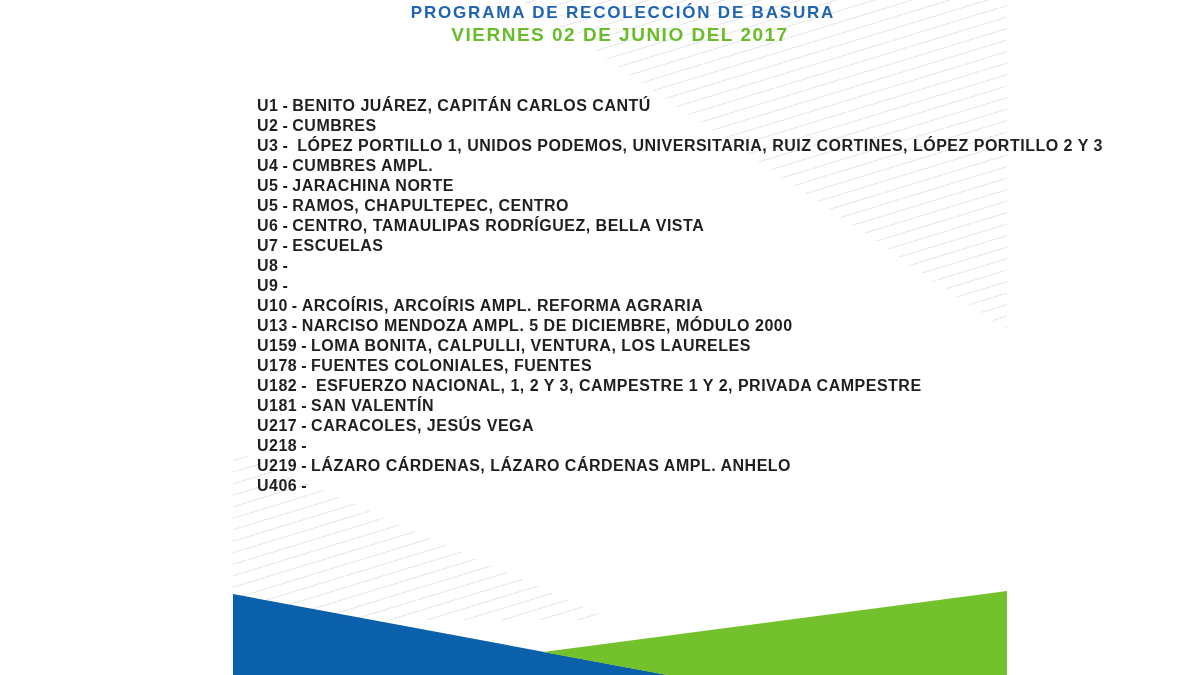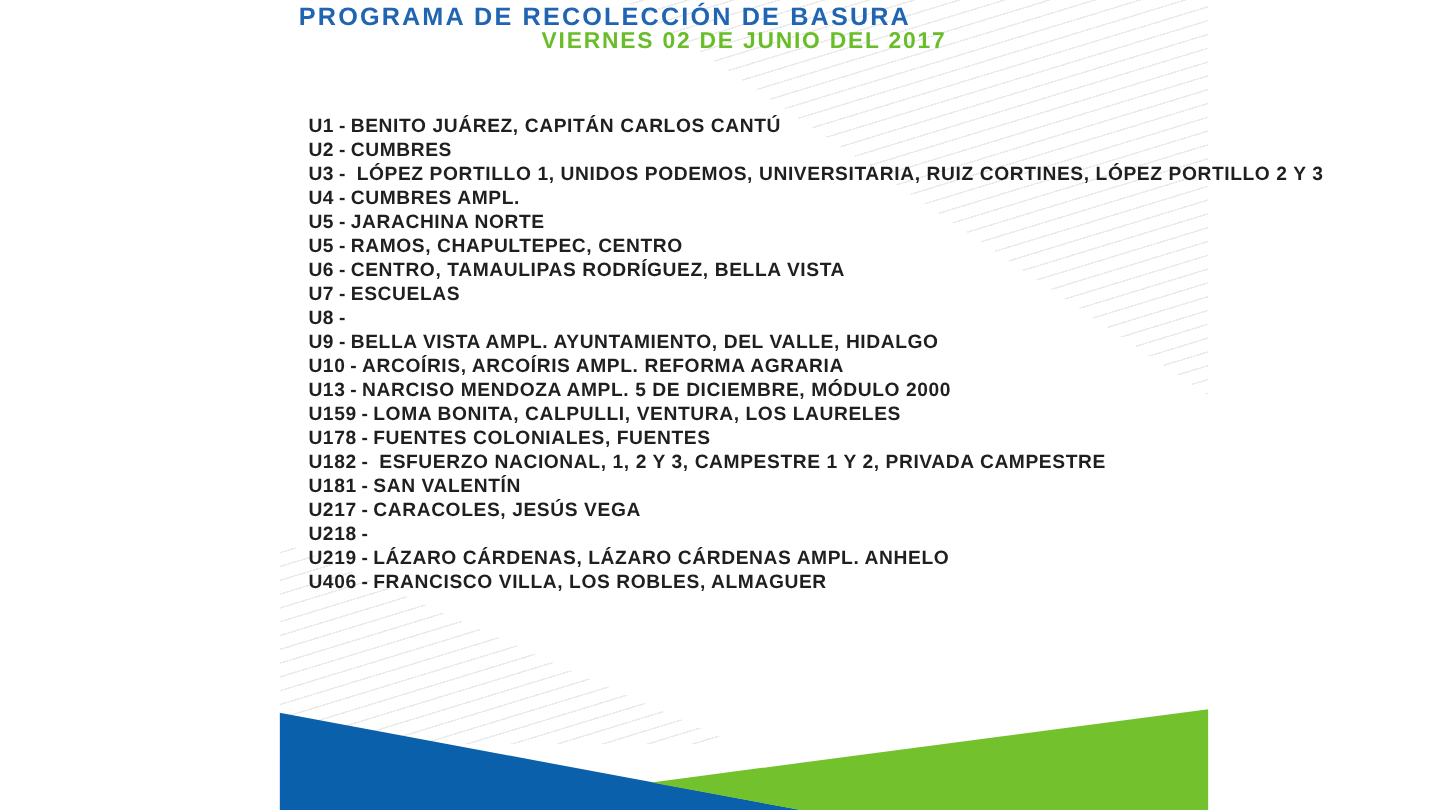--- a/index.html
+++ b/index.html
@@ -15,23 +15,24 @@
     position: absolute;
     left: 233px;
     top: 0;
     width: 774px;
     height: 675px;
     background: #ffffff;
   }
   .title {
     position: absolute;
     top: 3px;
-    left: 16px;
+    left: 3px;
     width: 100%;
-    font-size: 21px;
+    text-align: center;
+    font-size: 17px;
     font-weight: bold;
     letter-spacing: 1.8px;
     color: var(--title-blue);
     white-space: nowrap;
   }
   .date {
     position: absolute;
     top: 24px;
     left: 0;
     width: 100%;
@@ -152,23 +153,20 @@
             <span class="line">ESCUELAS</span>
           </span>
         </div>
         <div class="route">
           <span class="code">U8</span>
           <span class="dash">-</span>
         </div>
         <div class="route">
           <span class="code">U9</span>
           <span class="dash">-</span>
-          <span class="areas">
-            <span class="line">BELLA VISTA AMPL. AYUNTAMIENTO, DEL VALLE, HIDALGO</span>
-          </span>
         </div>
         <div class="route">
           <span class="code">U10</span>
           <span class="dash">-</span>
           <span class="areas">
             <span class="line">ARCOÍRIS, ARCOÍRIS AMPL. REFORMA AGRARIA</span>
           </span>
         </div>
         <div class="route">
           <span class="code">U13</span>
@@ -221,23 +219,20 @@
         <div class="route">
           <span class="code">U219</span>
           <span class="dash">-</span>
           <span class="areas">
             <span class="line">LÁZARO CÁRDENAS, LÁZARO CÁRDENAS AMPL. ANHELO</span>
           </span>
         </div>
         <div class="route">
           <span class="code">U406</span>
           <span class="dash">-</span>
-          <span class="areas">
-            <span class="line">FRANCISCO VILLA, LOS ROBLES, ALMAGUER</span>
-          </span>
         </div>
       </div>
 
     <svg class="footer-svg" viewBox="0 0 774 87" preserveAspectRatio="none" xmlns="http://www.w3.org/2000/svg">
       <polygon points="0,6 435,87 0,87" fill="var(--footer-blue)"></polygon>
       <polygon points="310,64 774,3 774,87 434,87" fill="var(--footer-green)"></polygon>
     </svg>
 
   </div>
 </div>

